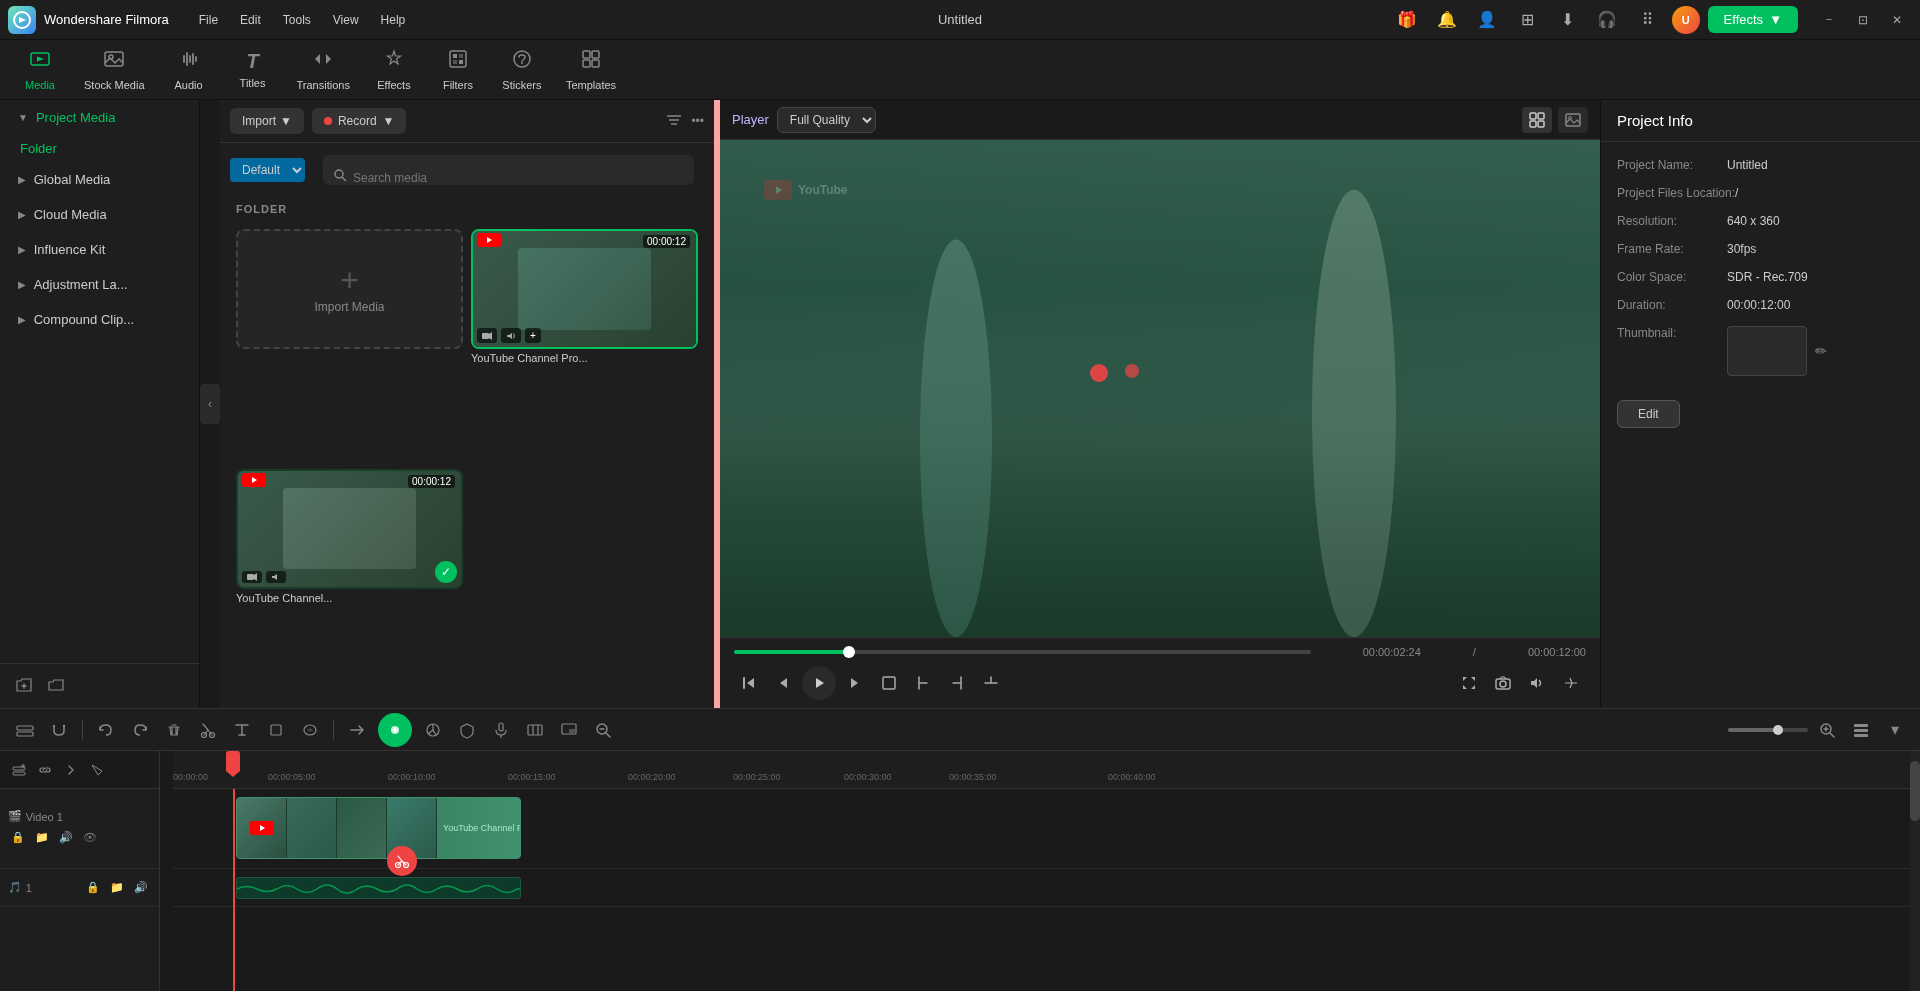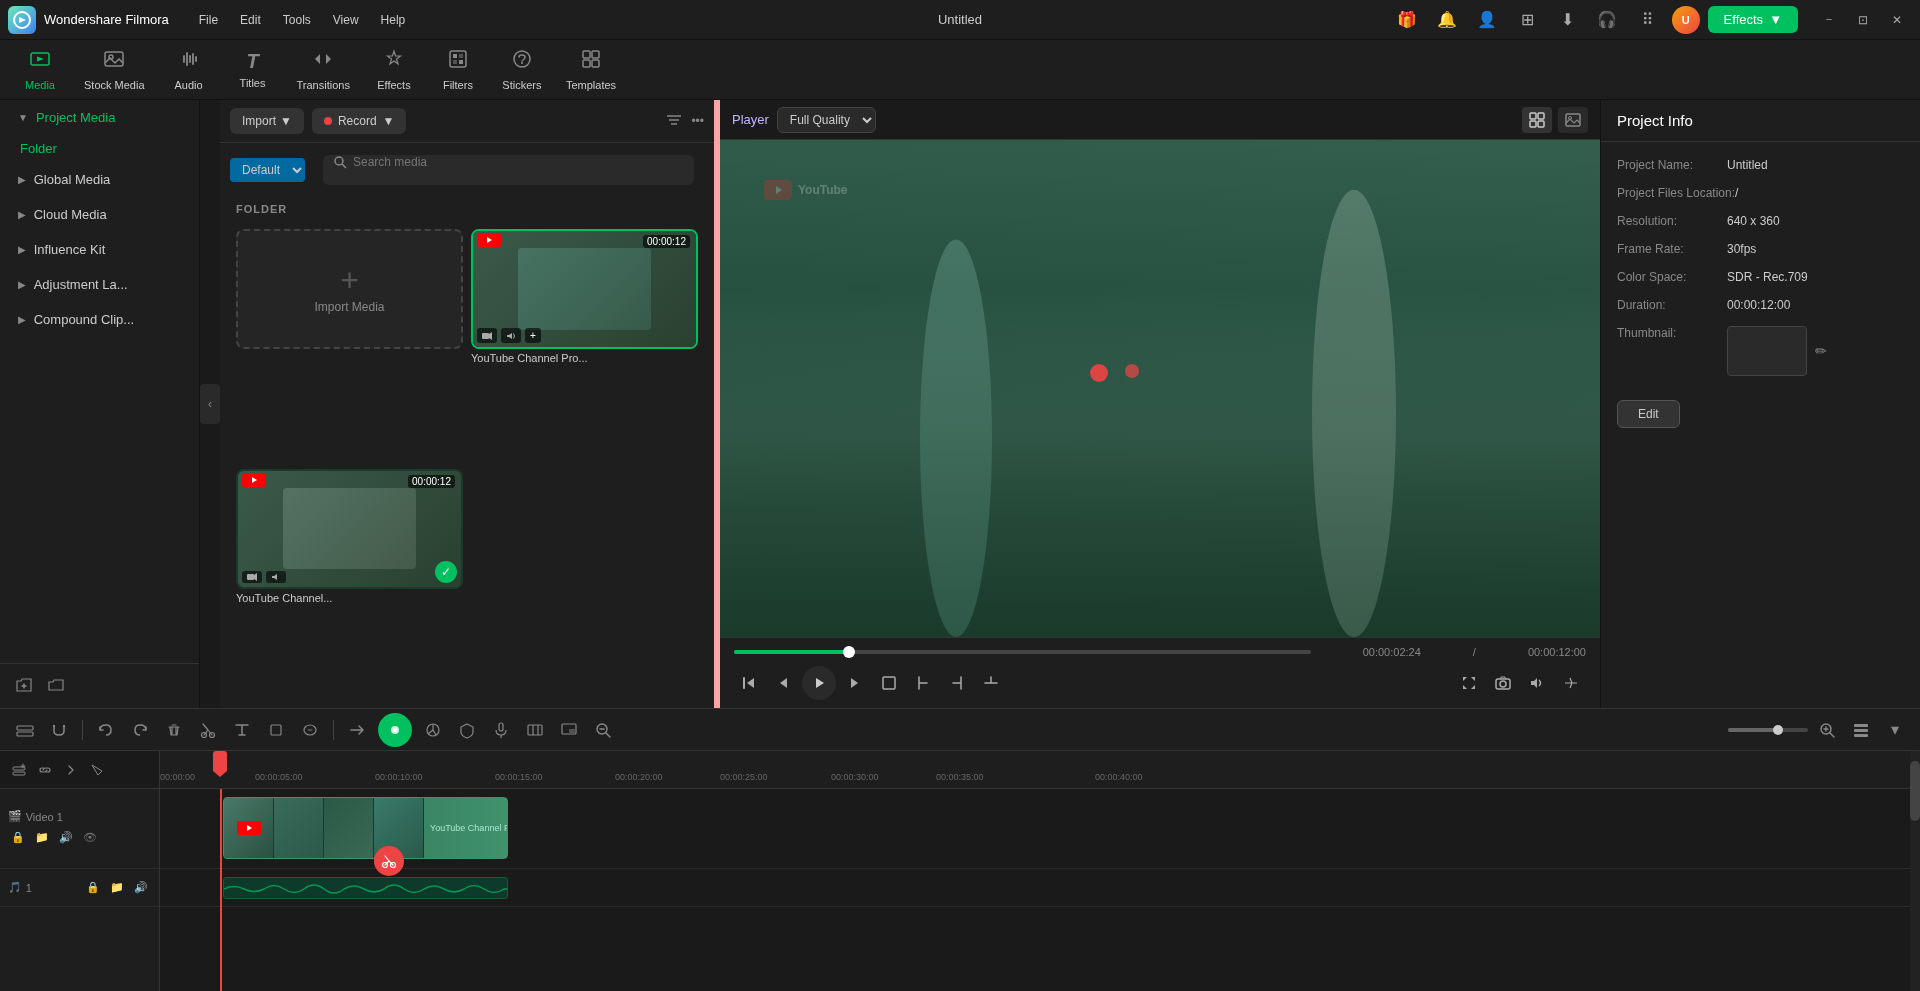--- a/index.html
+++ b/index.html
@@ -40,21 +40,21 @@
     .left-panel-bottom-btn { width: 28px; height: 28px; display: flex; align-items: center; justify-content: center; border-radius: 4px; cursor: pointer; color: #888; font-size: 16px; }
     .collapse-btn { width: 20px; height: 40px; background: #2a2a2a; display: flex; align-items: center; justify-content: center; cursor: pointer; color: #888; border-radius: 4px; align-self: center; }
 
     
     .media-panel { width: 500px; background: #1e1e1e; border-right: 6px solid #fca5a5; display: flex; flex-direction: column; flex-shrink: 0; }
     .media-toolbar { display: flex; align-items: center; padding: 8px 10px; gap: 8px; border-bottom: 1px solid #333; }
     .import-btn { background: #333; color: #ccc; border: none; padding: 6px 12px; border-radius: 6px; font-size: 12px; cursor: pointer; display: flex; align-items: center; gap: 4px; }
     .record-btn { background: #333; color: #ccc; border: none; padding: 6px 12px; border-radius: 6px; font-size: 12px; cursor: pointer; display: flex; align-items: center; gap: 6px; }
     .record-dot { width: 8px; height: 8px; background: #ef4444; border-radius: 50%; }
     .media-toolbar-right { margin-left: auto; display: flex; gap: 8px; color: #888; align-items: center; }
-    .search-bar { display: flex; align-items: flex-start; padding: 0 10px; margin: 8px 10px; background: #2a2a2a; border-radius: 6px; height: 30px; gap: 6px; }
+    .search-bar { display: flex; align-items: flex-end; padding: 0 10px; margin: 8px 10px; background: #2a2a2a; border-radius: 6px; height: 30px; gap: 6px; }
     .search-bar input { background: none; border: none; outline: none; color: #ccc; font-size: 12px; flex: 1; }
     .search-bar .search-icon { color: #888; }
     .default-select { background: #0369a1; color: #ccc; border: none; padding: 4px 8px; border-radius: 4px; font-size: 12px; cursor: pointer; }
     .folder-header { padding: 6px 16px; font-size: 11px; color: #888; font-weight: 600; letter-spacing: 1px; }
     .media-grid { display: grid; grid-template-columns: repeat(2, 1fr); gap: 8px; padding: 8px 16px; overflow-y: auto; flex: 1; }
     .media-item { border-radius: 8px; overflow: hidden; cursor: pointer; position: relative; aspect-ratio: 16/9; background: #2a2a2a; border: 2px solid transparent; }
     .media-item.selected { border-color: #00c060; }
     .media-item-import { display: flex; flex-direction: column; align-items: center; justify-content: center; background: #252525; border: 2px dashed #444; border-radius: 8px; cursor: pointer; }
     .import-plus { font-size: 32px; color: #555; line-height: 1; }
     .import-label { font-size: 12px; color: #888; margin-top: 4px; }
@@ -104,21 +104,21 @@
     .tl-separator { width: 1px; height: 20px; background: #444; margin: 0 4px; }
     .tl-zoom { display: flex; align-items: center; gap: 4px; margin-left: auto; }
     .tl-zoom-track { width: 80px; height: 4px; background: #444; border-radius: 2px; position: relative; }
     .tl-zoom-fill { width: 50px; height: 100%; background: #666; border-radius: 2px; }
     .tl-zoom-thumb { position: absolute; top: 50%; left: 50px; transform: translate(-50%, -50%); width: 10px; height: 10px; background: #ccc; border-radius: 50%; cursor: pointer; }
 
     
     .timeline-area { display: flex; height: 240px; }
     .timeline-left { width: 160px; background: #1e1e1e; border-right: 1px solid #333; display: flex; flex-direction: column; flex-shrink: 0; }
 
-    .timeline-content { flex: 1; position: relative; overflow: hidden; }
+    .timeline-content { flex: 1; position: relative; overflow: hidden; margin-left: 13px; }
     .timeline-ruler { height: 38px; background: #1e1e1e; border-bottom: 1px solid #333; display: flex; align-items: flex-end; padding-bottom: 6px; padding-left: 0; overflow: hidden; }
     .ruler-tick { font-size: 9px; color: #666; white-space: nowrap; position: absolute; }
     .timeline-tracks-area { height: calc(100% - 38px); overflow-y: auto; position: relative; }
 
     .video-track-row { height: 80px; border-bottom: 1px solid #2a2a2a; position: relative; }
   </style>
 </head>
 <body>
 
 <div class="titlebar">

